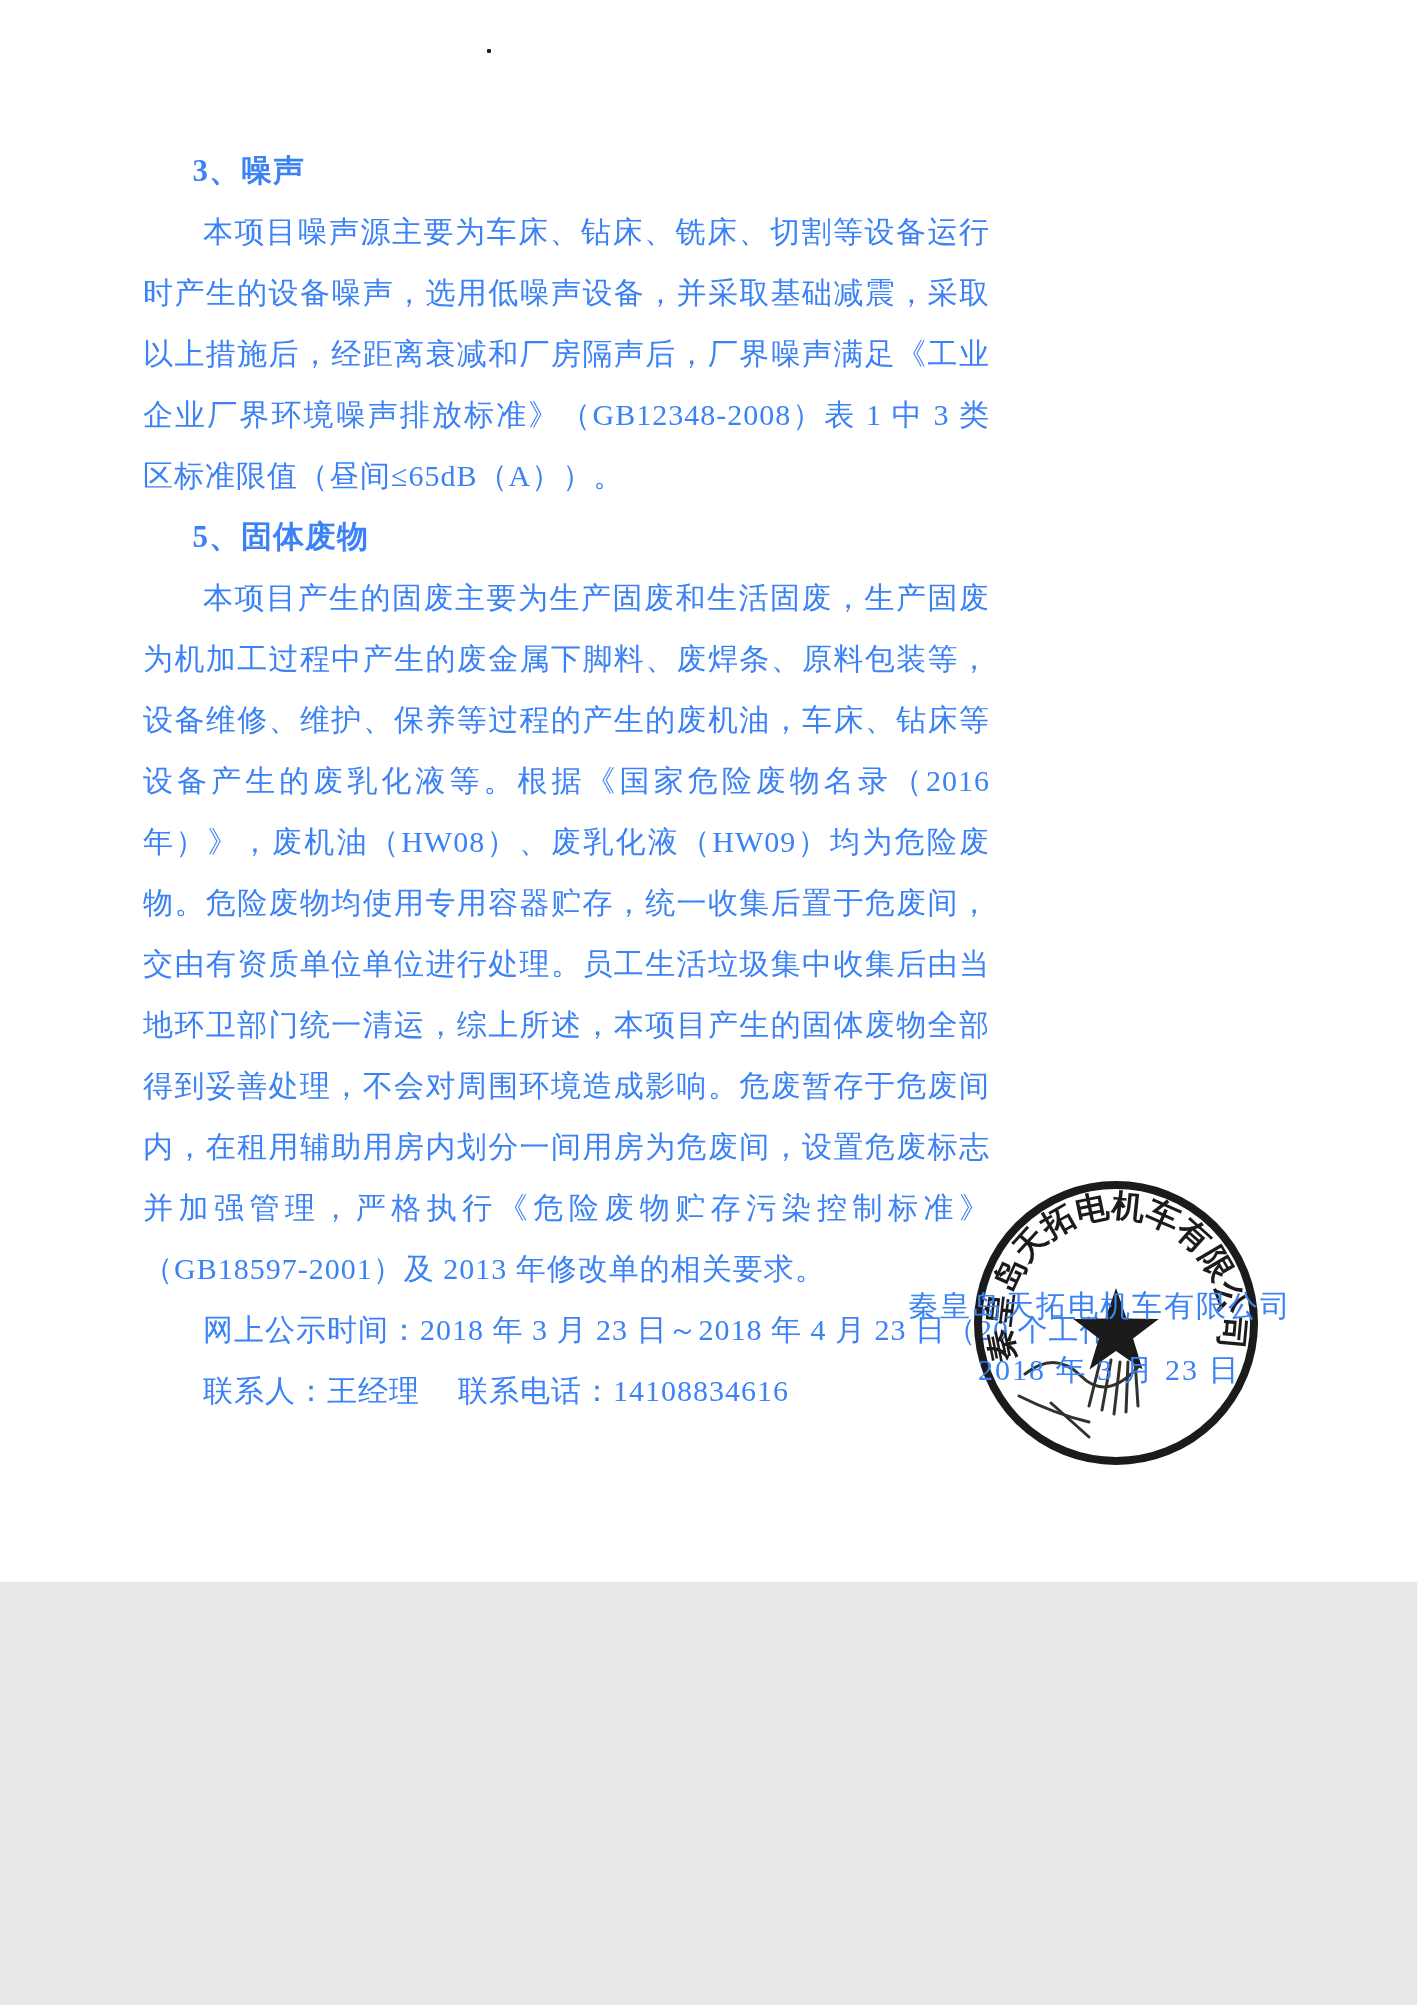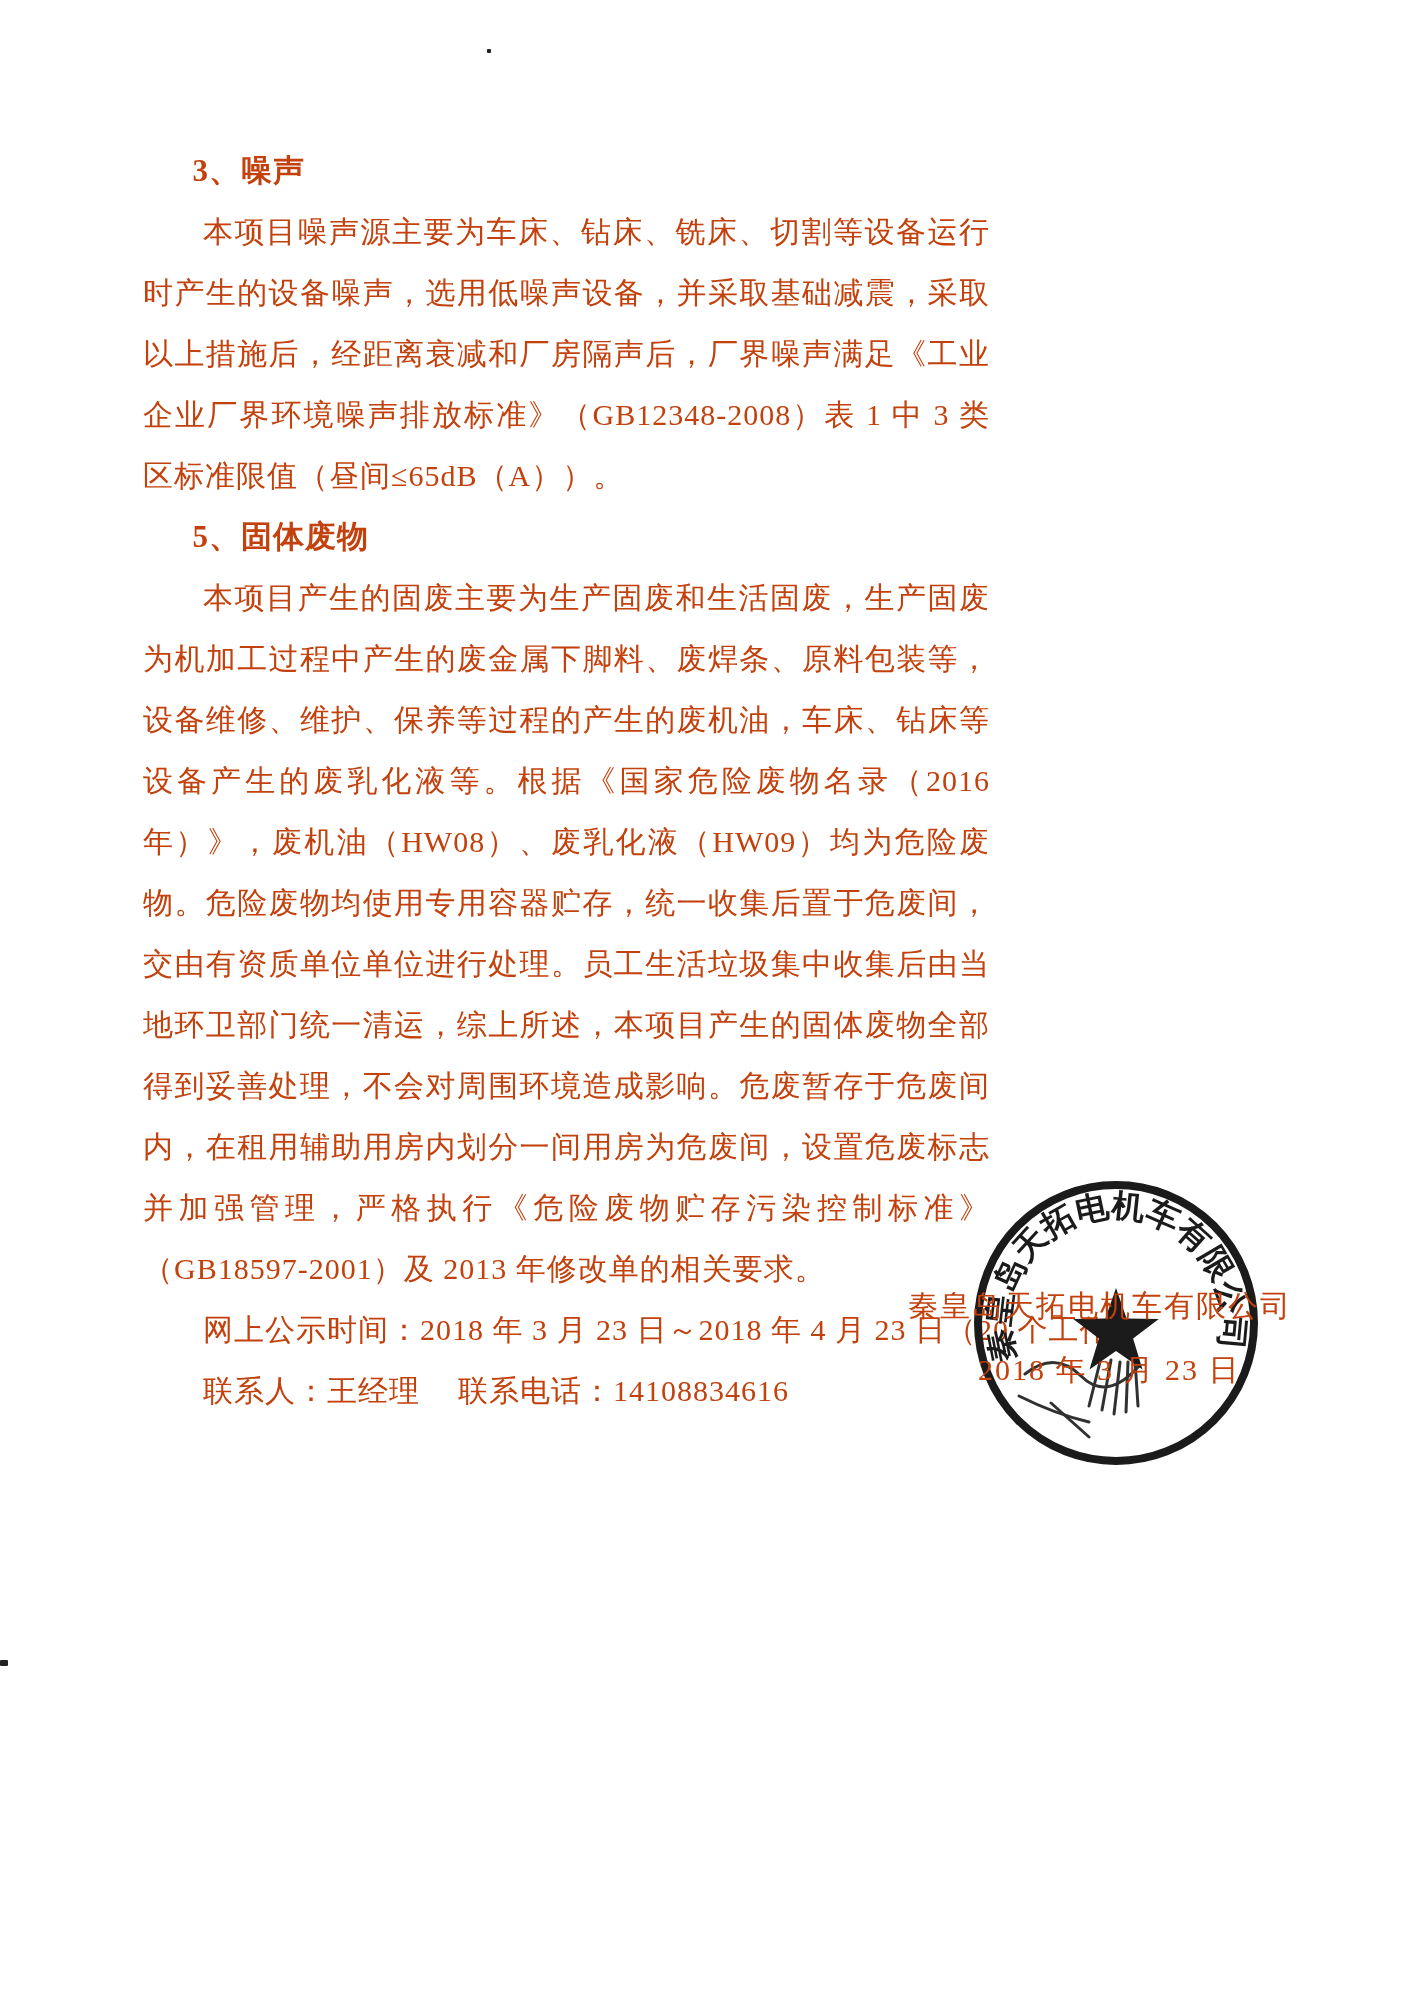--- a/index.html
+++ b/index.html
@@ -1,23 +1,23 @@
 <!DOCTYPE html>
 <html lang="zh"><head>
 <meta charset="utf-8">
 <style>
   html,body{margin:0;padding:0;background:#e8e8e8;}
   .page{
     position:relative;
-    width:1417px;height:2005px;
+    width:1417px;height:1582px;
     margin:0 auto;
     background:#ffffff;
     overflow:hidden;
     font-family:"Liberation Serif","DejaVu Serif",serif;
-    color:#c2410c;
+    color:#3b82f6;
     -webkit-font-smoothing:none;
   }
   .content{
     position:absolute;
     left:143px;top:140px;
     width:847px;
     font-size:30px;
     line-height:61px;
     text-align:justify;
     text-justify:inter-ideograph;

